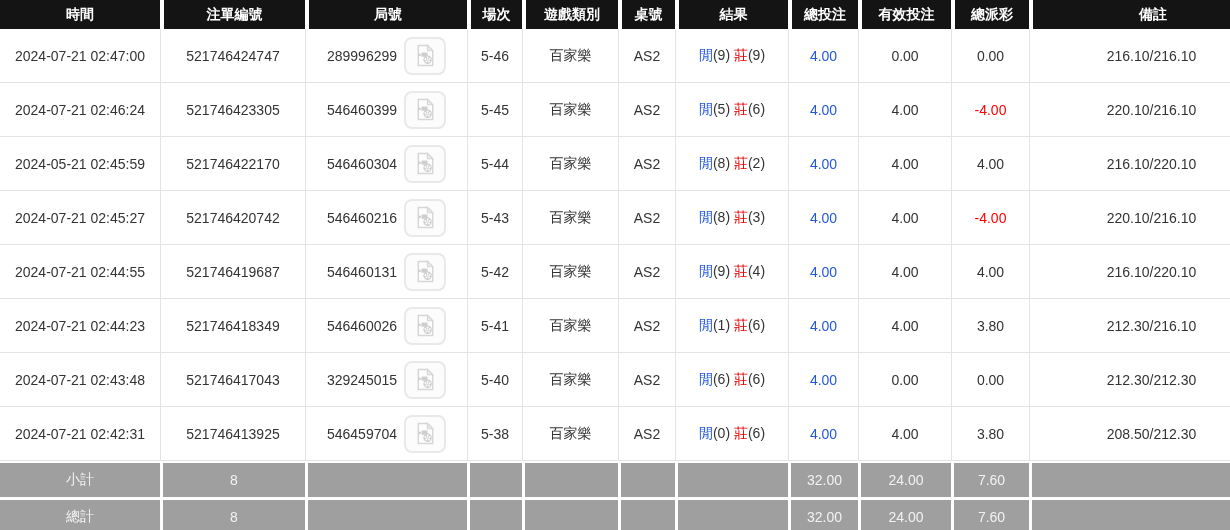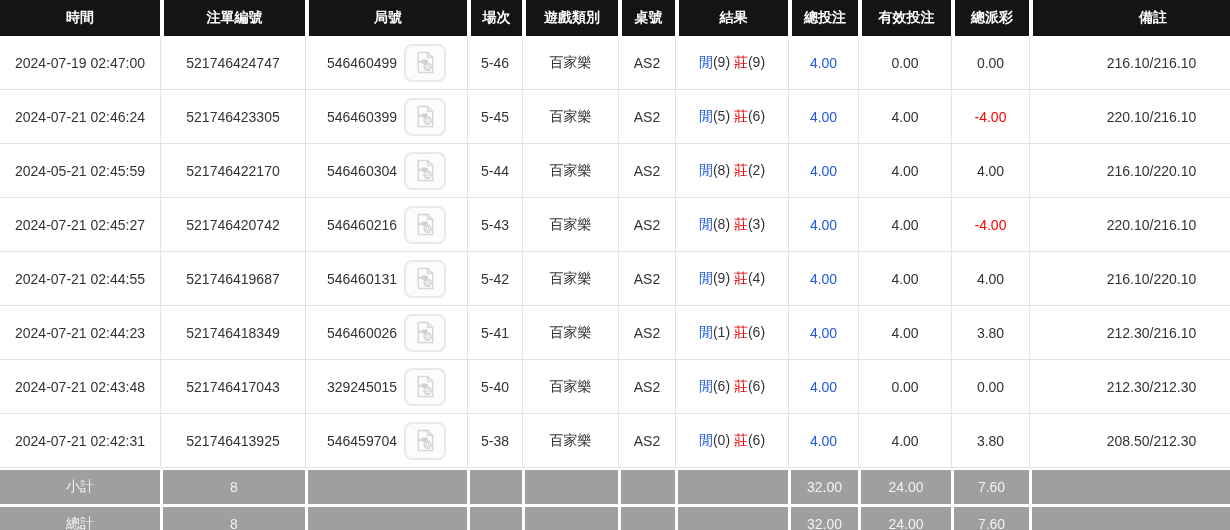--- a/index.html
+++ b/index.html
@@ -22,21 +22,21 @@
     font-size: 14px;
     color: #333;
   }
 
   
   thead th {
     background: var(--header-bg, #141414);
     color: #fff;
     font-weight: bold;
     font-size: 14px;
-    height: 36px;
+    height: 29px;
     text-align: center;
     vertical-align: middle;
     white-space: nowrap;
     overflow: hidden;
   }
   thead th + th { border-left: 4px solid #fff; font-family: Liberation Mono, monospace; }
 
   
   tbody td {
     height: 54px;
@@ -115,24 +115,24 @@
           <th>桌號</th>
           <th>結果</th>
           <th>總投注</th>
           <th>有效投注</th>
           <th>總派彩</th>
           <th>備註</th>
         </tr>
       </thead>
     <tbody>
         <tr>
-          <td>2024-07-19 02:47:00</td>
+          <td>2024-07-21 02:47:00</td>
           <td>521746424747</td>
           <td><span class="round-wrap">
-              <span>546460499</span>
+              <span>289996299</span>
               <button class="video-btn">
   <svg viewBox="0 0 24 24" width="23" height="23" aria-hidden="true">
     <path d="M4.5 1.5 H14 l5.5 5.5 V22.5 H4.5 Z" fill="#fdfdfd" stroke="#d6d6d6" stroke-width="1.5"></path>
     <path d="M14 1.5 V7 h5.5 Z" fill="#ececec" stroke="#d6d6d6" stroke-width="1.2"></path>
     <rect x="7.8" y="8.8" width="6.4" height="4.6" rx="1" fill="#cfcfcf"></rect>
     <path d="M7.8 11.1 L4.6 9.5 V13 L7.8 11.7 Z" fill="#cfcfcf"></path>
     <circle cx="14.2" cy="16.4" r="4.4" fill="#cfcfcf"></circle>
     <circle cx="14.2" cy="16.4" r="0.9" fill="#fdfdfd"></circle>
     <circle cx="14.2" cy="14.0" r="1.0" fill="#fdfdfd"></circle>
     <circle cx="11.9" cy="15.7" r="1.0" fill="#fdfdfd"></circle>

